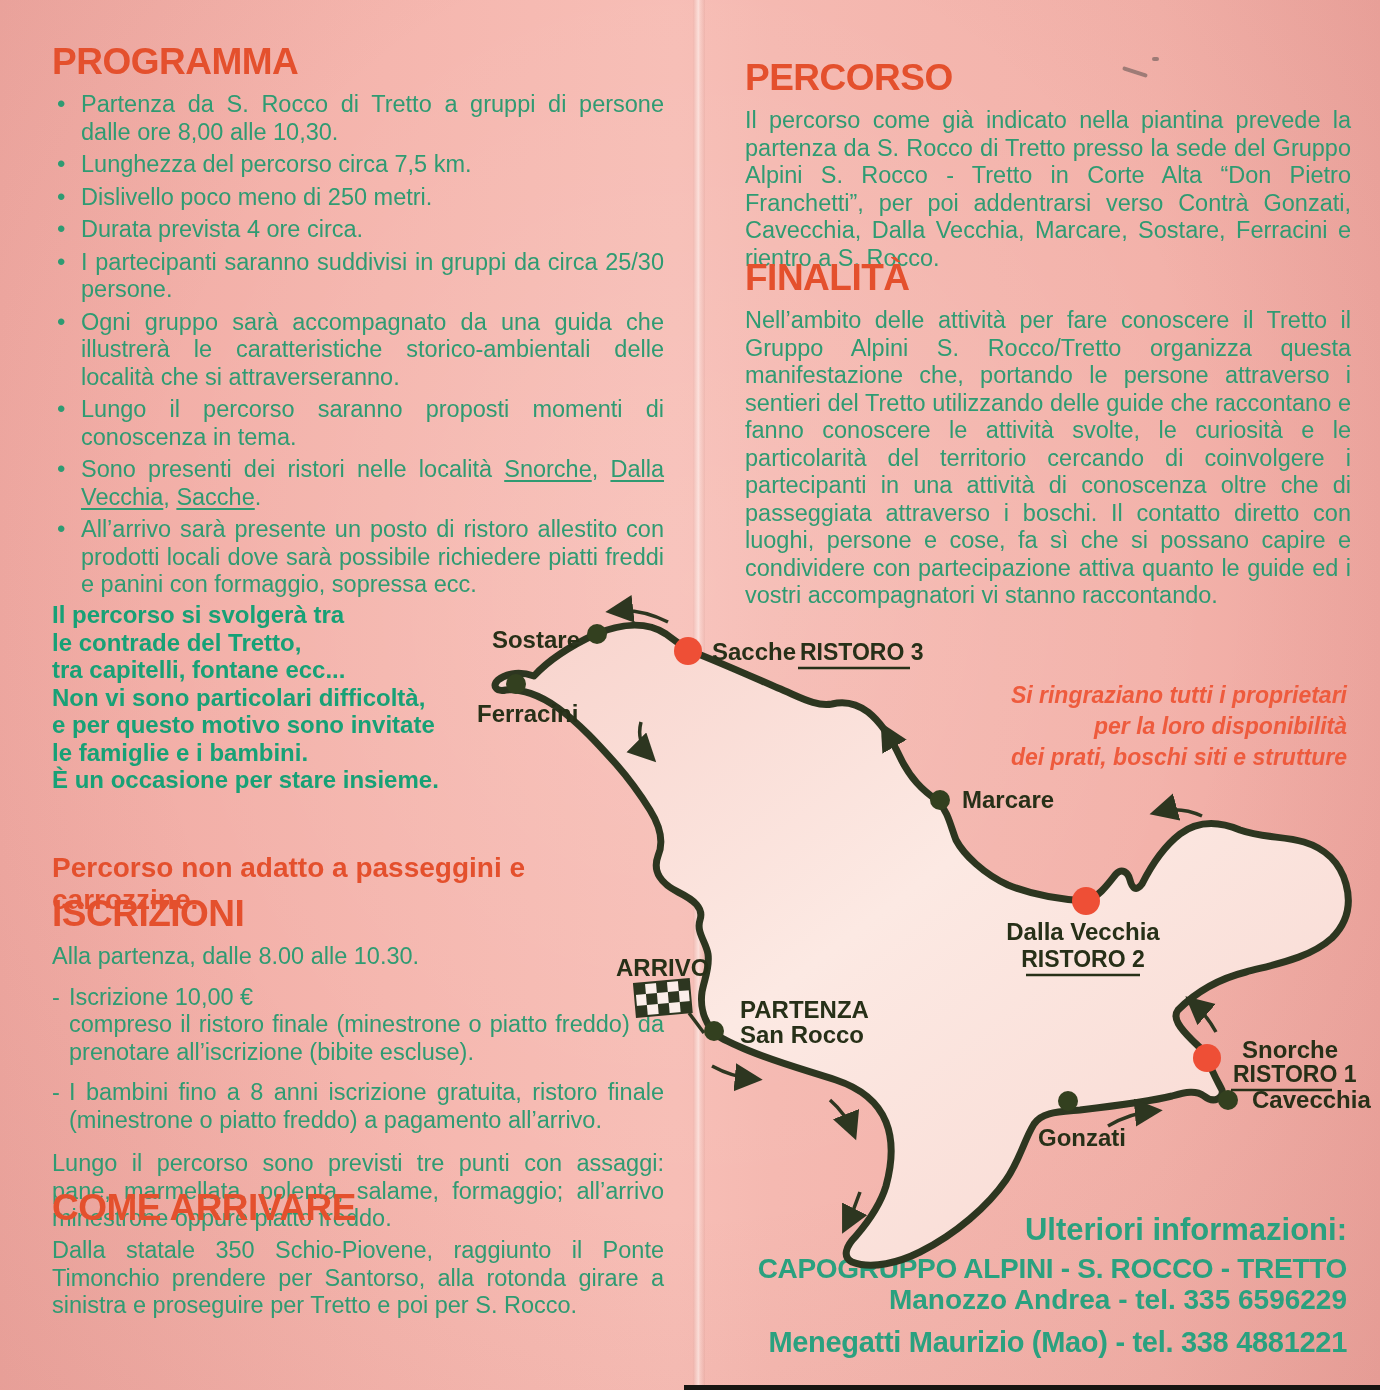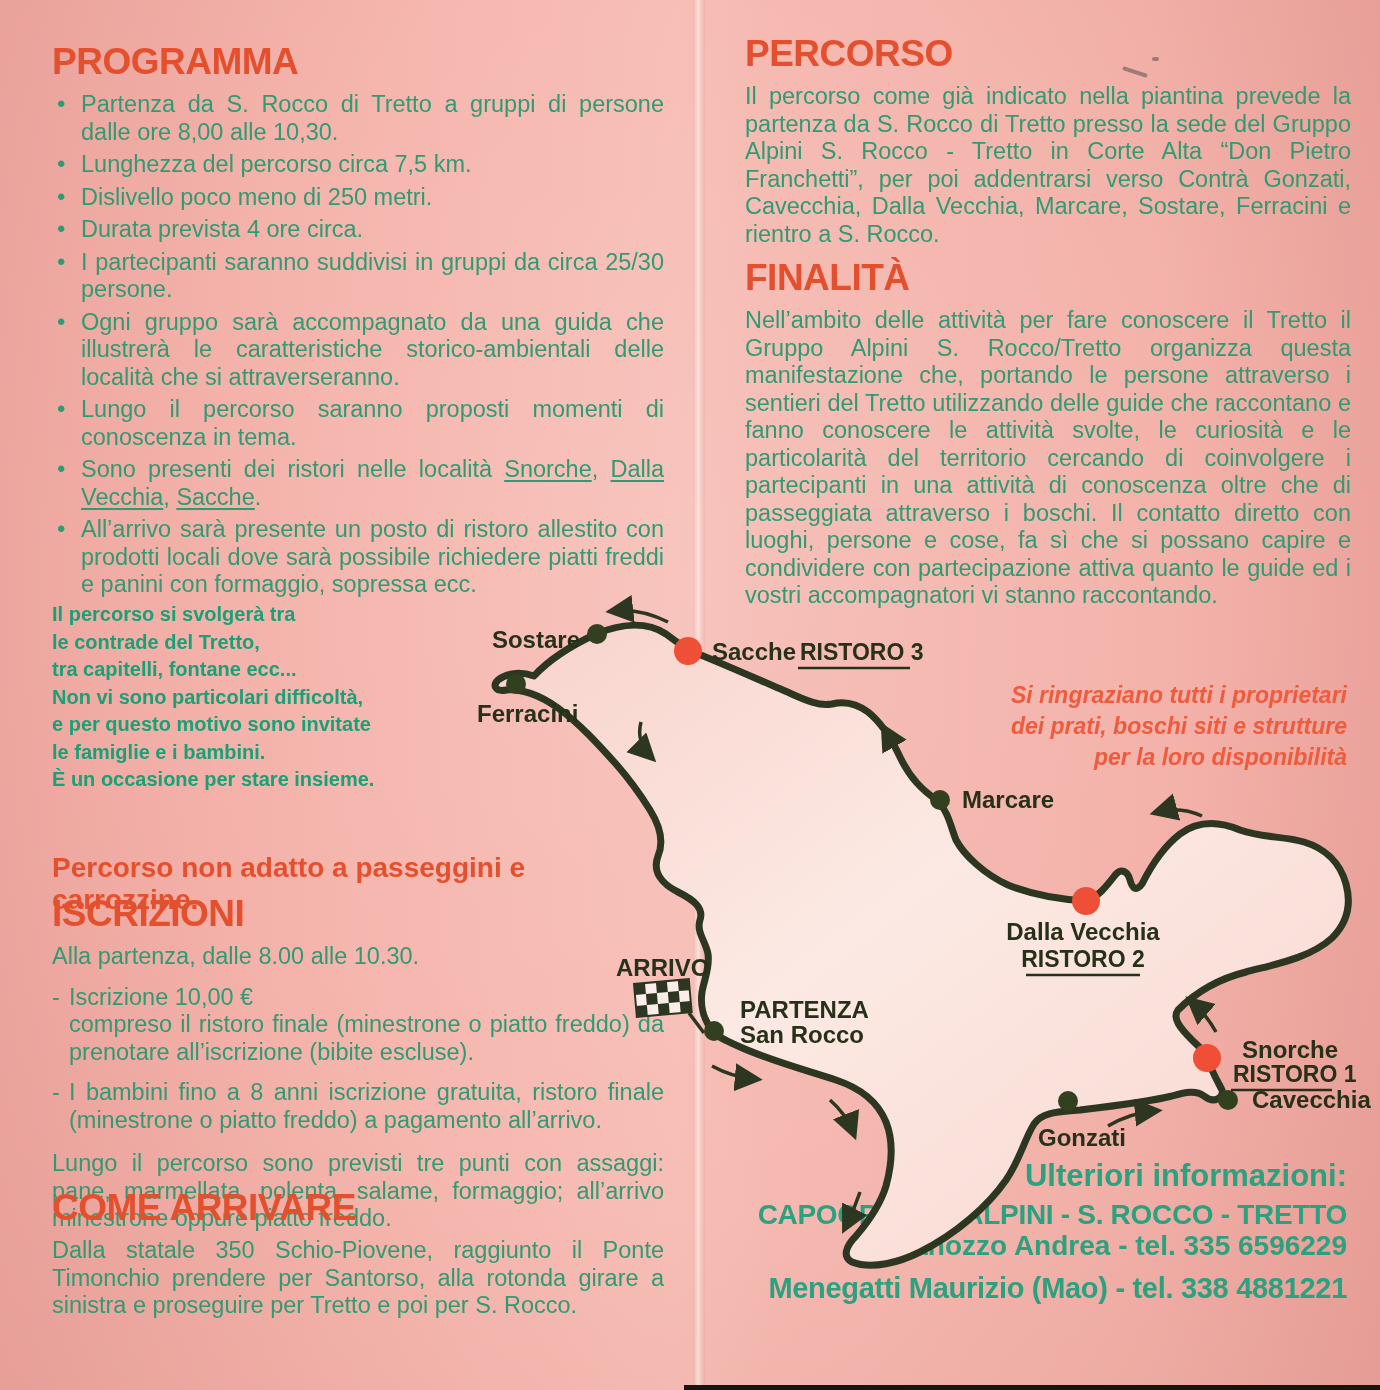--- a/index.html
+++ b/index.html
@@ -17,30 +17,30 @@
 
   .h-orange{font-size:37px;line-height:40px;font-weight:bold;color:#e4502d;letter-spacing:-0.5px;margin:0 0 9px 0;}
   .txt{font-size:23.5px;line-height:27.5px;color:#2f9b72;text-align:justify;}
   .col{position:absolute;}
 
   ul.blist{list-style:none;margin:4px 0 0 0;padding:0;}
   ul.blist li{position:relative;padding-left:29px;margin-bottom:5px;}
   ul.blist li::before{content:"\2022";position:absolute;left:5px;top:-1px;color:#2f9b72;font-size:24px;}
   .u{text-decoration:underline;text-underline-offset:3px;}
 
-  .intro{font-size:20px;line-height:27.5px;font-weight:bold;color:#17a176;}
+  .intro{font-size:24px;line-height:27.5px;font-weight:bold;color:#17a176;}
   .warning{font-size:28px;font-weight:bold;color:#e4502d;}
 
   .ditem{position:relative;padding-left:17px;margin-top:13px;}
   .ditem .dash{position:absolute;left:0;top:0;color:#2f9b72;font-size:23.5px;}
   .note{margin-top:16px;}
 
   .thanks{position:absolute;right:33px;top:680px;width:470px;text-align:right;
     font-size:23px;line-height:31px;font-weight:bold;font-style:italic;color:#ee5b3d;}
-  .contacts{position:absolute;right:33px;top:1158px;width:640px;text-align:right;color:#2aa17f;}
+  .contacts{position:absolute;right:33px;top:1212px;width:640px;text-align:right;color:#2aa17f;}
   .contacts .c-head{font-size:31px;line-height:36px;font-weight:bold;}
   .contacts .c-l1{font-size:28px;line-height:31px;font-weight:bold;margin-top:5px;letter-spacing:-0.3px;}
   .contacts .c-l2{font-size:28px;line-height:31px;font-weight:bold;}
   .contacts .c-l3{font-size:29px;line-height:33px;font-weight:bold;margin-top:11px;letter-spacing:-0.3px;}
 
   svg.mapsvg{position:absolute;left:0;top:0;pointer-events:none;}
   .map-label{font-family:"Liberation Sans",sans-serif;font-size:24px;font-weight:bold;fill:#273018;}
   .map-ristoro{font-family:"Liberation Sans",sans-serif;font-size:23px;font-weight:bold;fill:#273018;}
 </style>
 </head>
@@ -90,34 +90,34 @@
       <div>I bambini fino a 8 anni iscrizione gratuita, ristoro finale (minestrone o piatto freddo) a pagamento all’arrivo.</div>
     </div>
     <div class="txt note">Lungo il percorso sono previsti tre punti con assaggi: pane, marmellata, polenta, salame, formaggio; all’arrivo minestrone oppure piatto freddo.</div>
   </div>
 
   <div class="col" style="left:52px;top:1188px;width:612px;">
     <div class="h-orange">COME ARRIVARE</div>
     <div class="txt">Dalla statale 350 Schio-Piovene, raggiunto il Ponte Timonchio prendere per Santorso, alla rotonda girare a sinistra e proseguire per Tretto e poi per S. Rocco.</div>
   </div>
 
-  <div class="col" style="left:745px;top:34px;width:606px;">
+  <div class="col" style="left:745px;top:58px;width:606px;">
     <div class="h-orange">PERCORSO</div>
     <div class="txt">Il percorso come già indicato nella piantina prevede la partenza da S. Rocco di Tretto presso la sede del Gruppo Alpini S. Rocco - Tretto in Corte Alta “Don Pietro Franchetti”, per poi addentrarsi verso Contrà Gonzati, Cavecchia, Dalla Vecchia, Marcare, Sostare, Ferracini e rientro a S. Rocco.</div>
   </div>
 
   <div class="col" style="left:745px;top:258px;width:606px;">
     <div class="h-orange">FINALITÀ</div>
     <div class="txt">Nell’ambito delle attività per fare conoscere il Tretto il Gruppo Alpini S. Rocco/Tretto organizza questa manifestazione che, portando le persone attraverso i sentieri del Tretto utilizzando delle guide che raccontano e fanno conoscere le attività svolte, le curiosità e le particolarità del territorio cercando di coinvolgere i partecipanti in una attività di conoscenza oltre che di passeggiata attraverso i boschi. Il contatto diretto con luoghi, persone e cose, fa sì che si possano capire e condividere con partecipazione attiva quanto le guide ed i vostri accompagnatori vi stanno raccontando.</div>
   </div>
 
   <div class="thanks">
     <div>Si ringraziano tutti i proprietari</div>
+    <div>per la loro disponibilità</div>
     <div>dei prati, boschi siti e strutture</div>
-    <div>per la loro disponibilità</div>
   </div>
 
   <div class="contacts">
     <div class="c-head">Ulteriori informazioni:</div>
     <div class="c-l1">CAPOGRUPPO ALPINI - S. ROCCO - TRETTO</div>
     <div class="c-l2">Manozzo Andrea - tel. 335 6596229</div>
     <div class="c-l3">Menegatti Maurizio (Mao) - tel. 338 4881221</div>
   </div>
 
   <svg class="mapsvg" width="1380" height="1390" viewBox="0 0 1380 1390">

